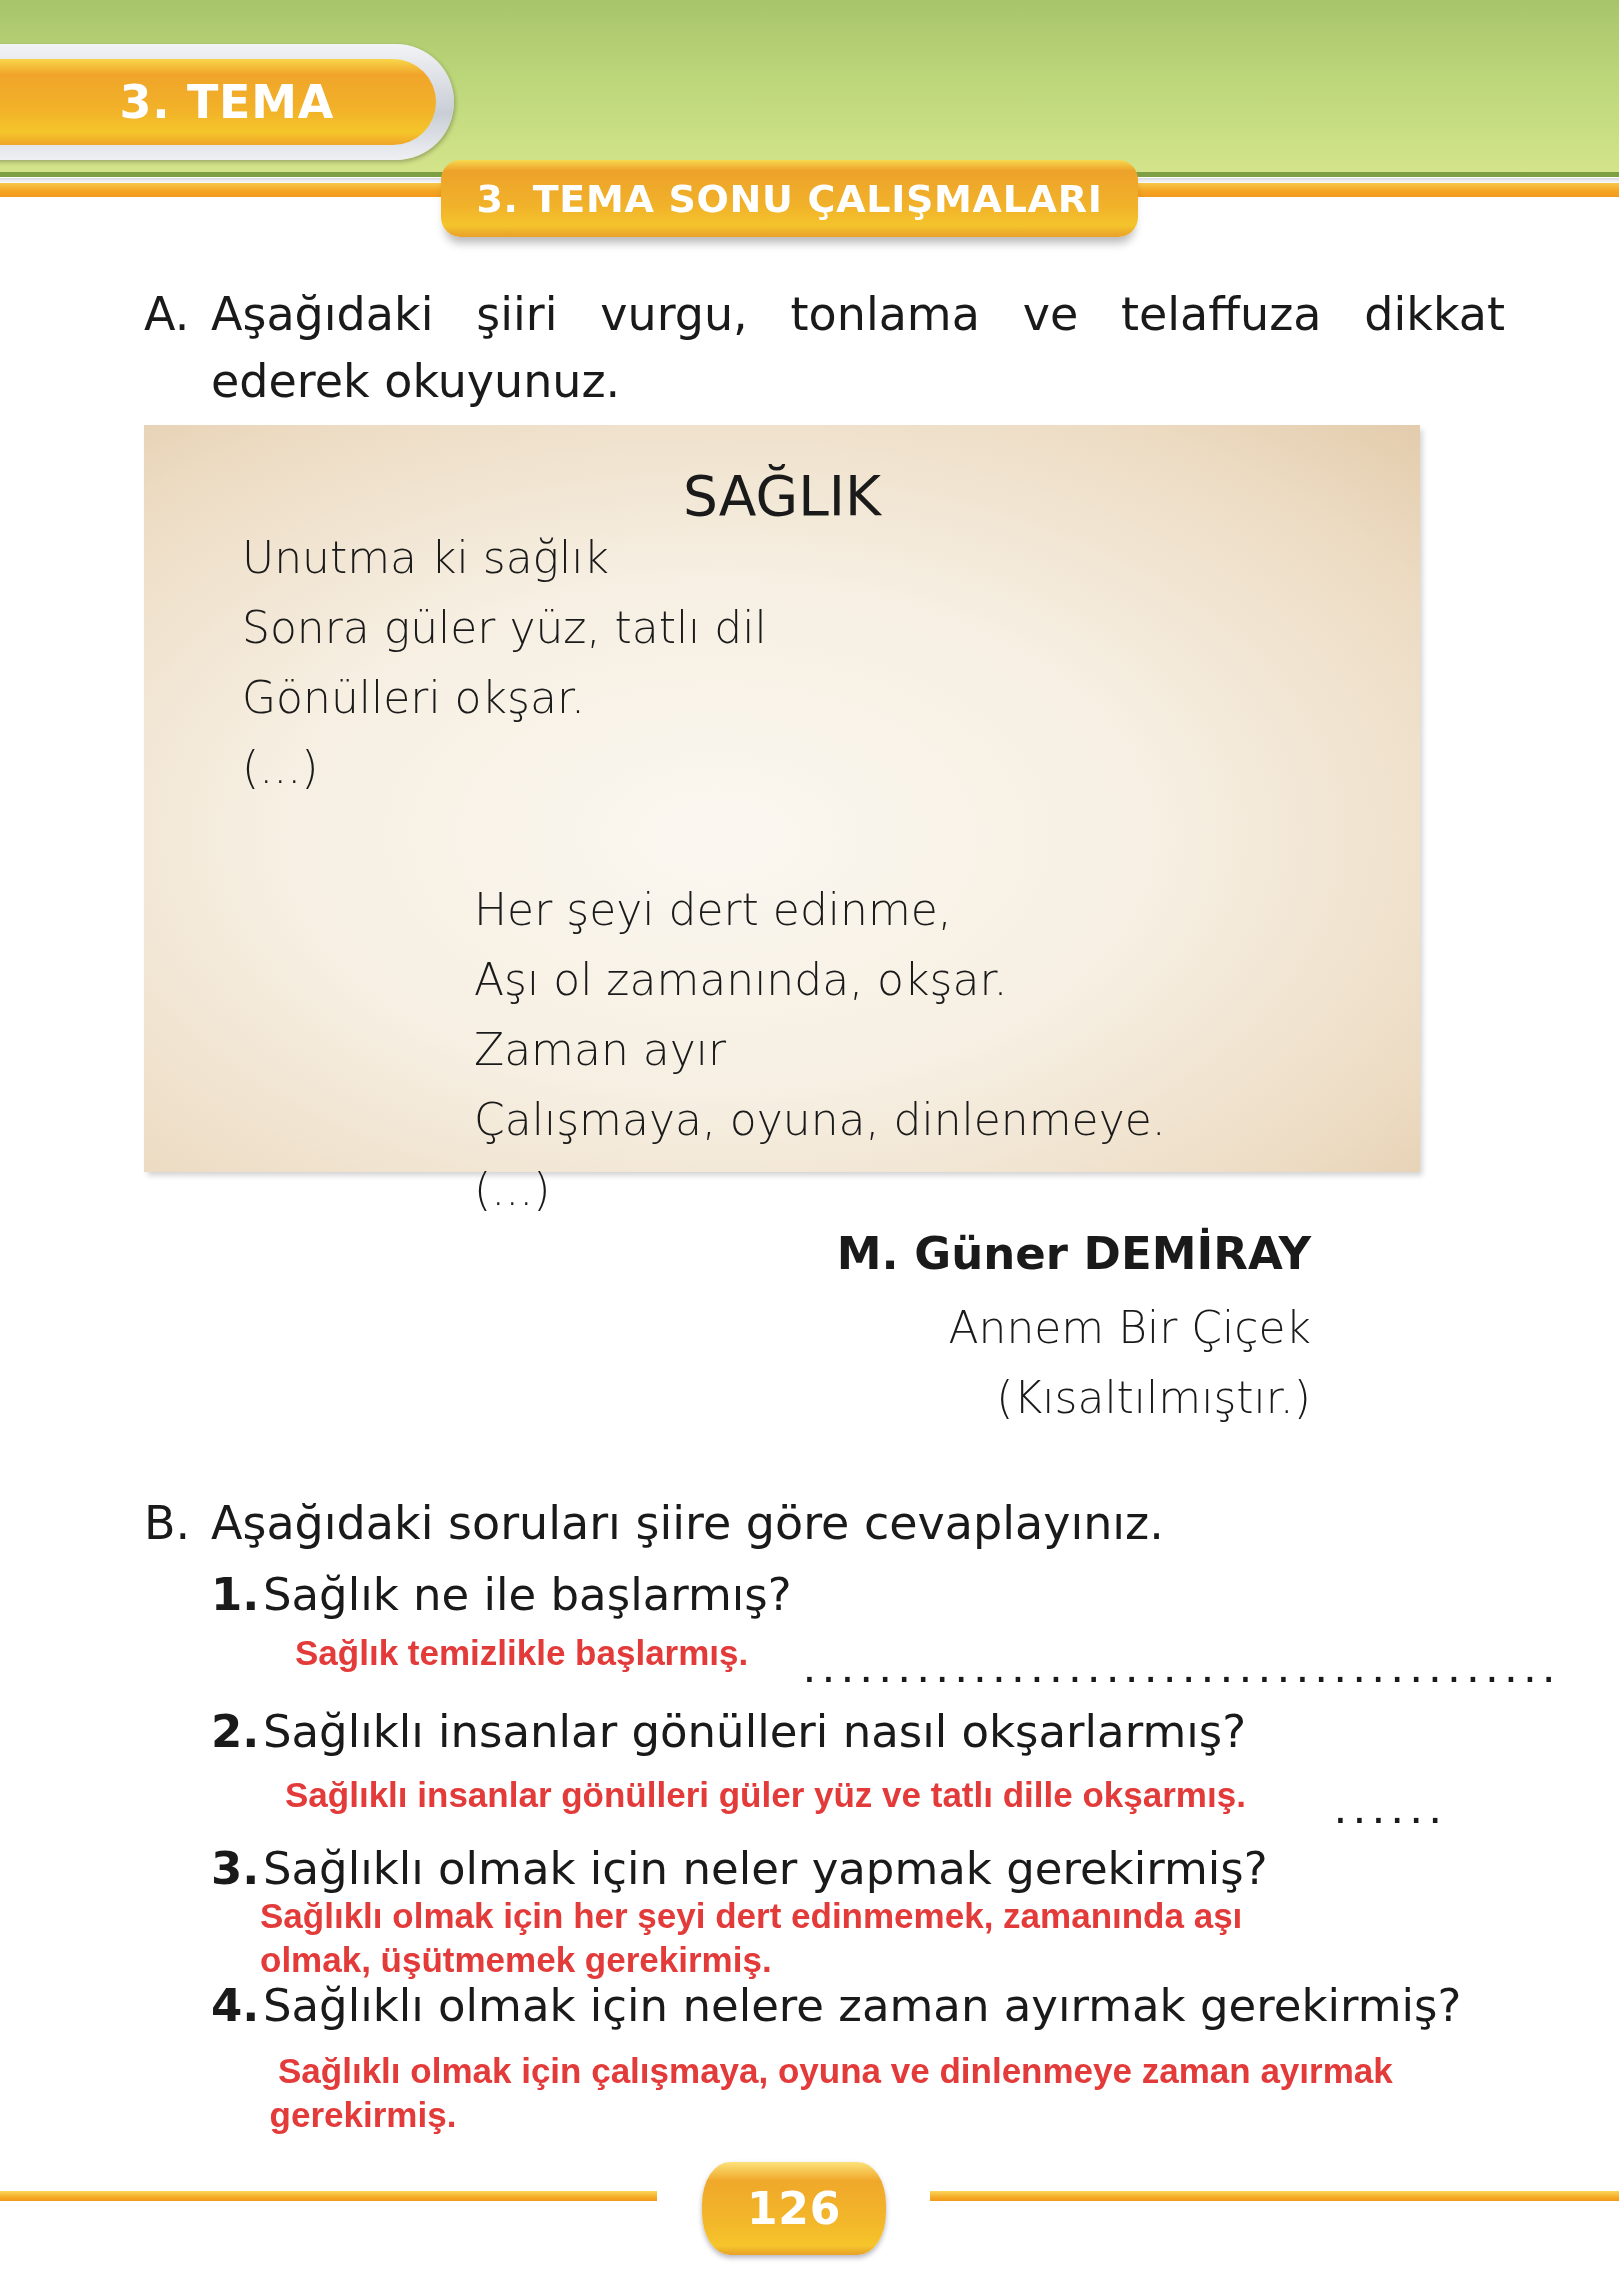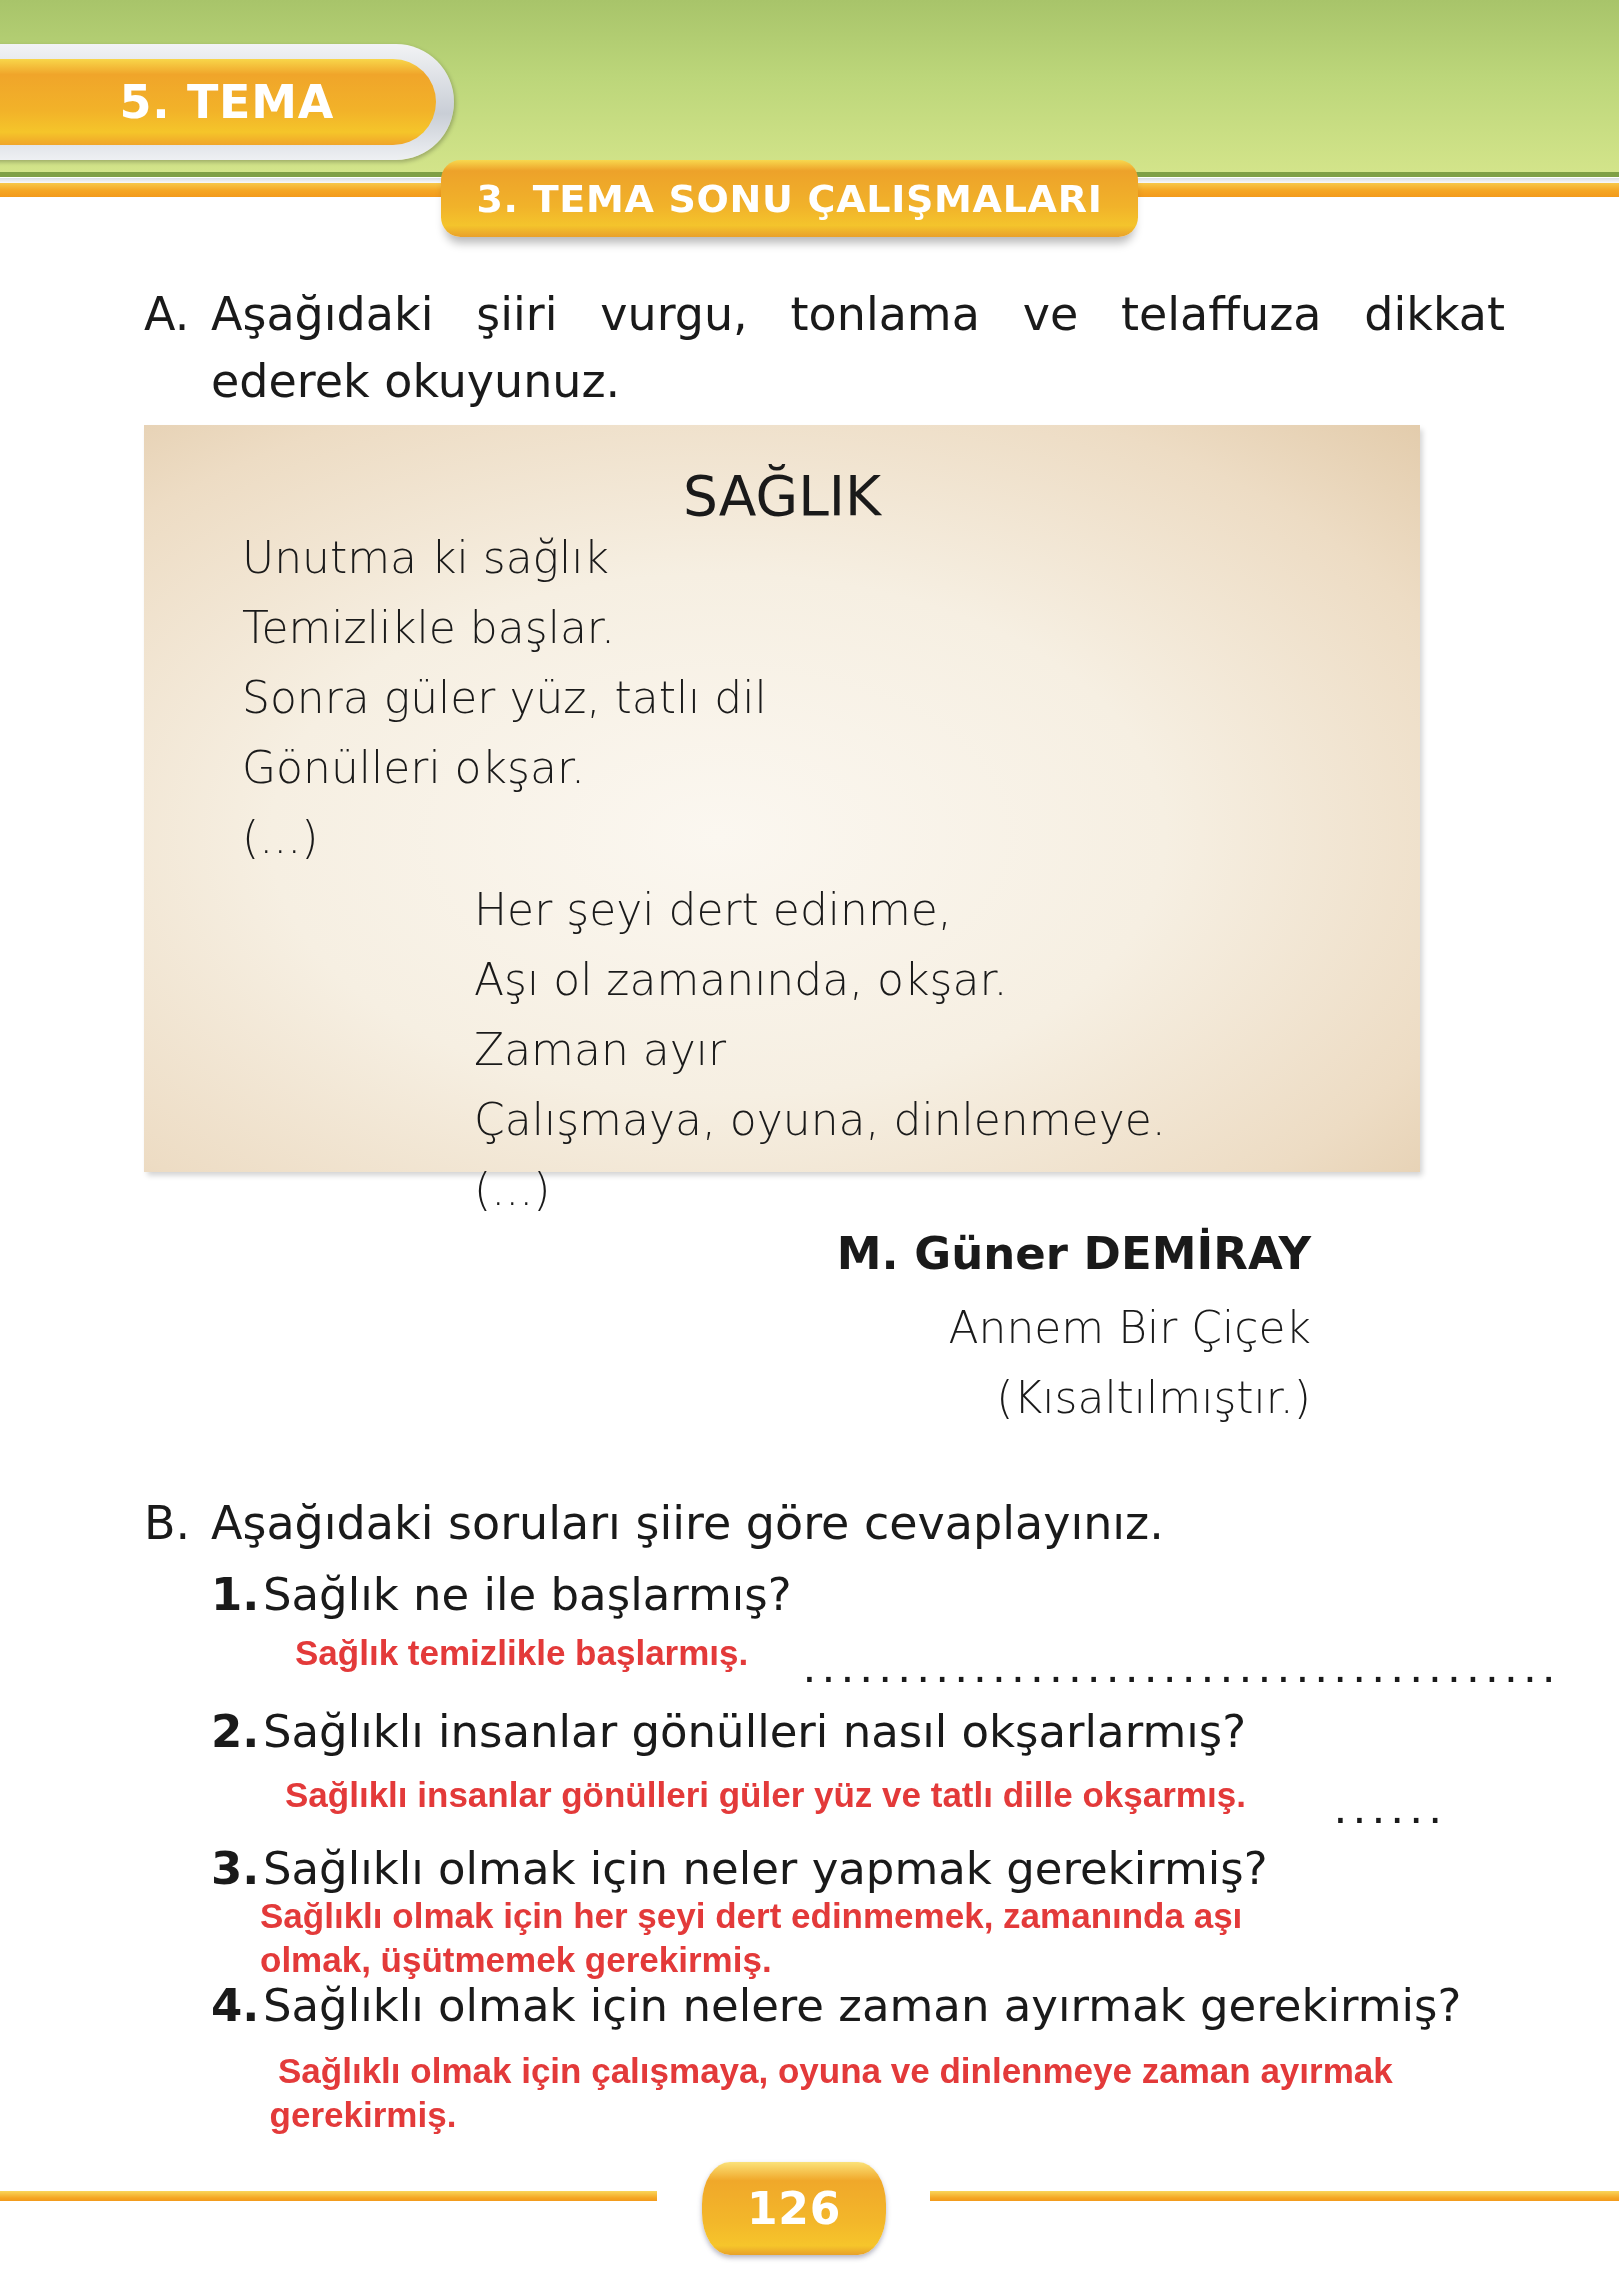--- a/index.html
+++ b/index.html
@@ -90,40 +90,39 @@
 </style>
 </head>
 <body>
 
 <div class="abs header-band"></div>
 <div class="abs header-white"></div>
 <div class="abs orange-line"></div>
 
 <div class="abs tema-tab-outer"></div>
 <div class="abs tema-tab">
-  <span class="tab-text">5. TEMA</span>
+  <span class="tab-text">3. TEMA</span>
 </div>
 
 <div class="abs subtitle-tab">
   <span class="tab-text">3. TEMA SONU ÇALIŞMALARI</span>
 </div>
 
 <div class="abs heading" style="left:144px; top:281px;">
   <div style="white-space:nowrap;">
     <span class="label">A.</span><span style="display:inline-block; width:1294px; text-align-last:justify; text-align:justify;">Aşağıdaki şiiri vurgu, tonlama ve telaffuza dikkat</span>
   </div>
   <div style="padding-left:67px;">ederek okuyunuz.</div>
 </div>
 
 <div class="abs poem-card">
   <div class="abs poem-title">SAĞLIK</div>
 
   <div class="abs" style="left:98px; top:105px;">
     <div class="poem-line" style="height:70px;">Unutma ki sağlık</div>
-    <div class="poem-line" style="height:70px;">Temizlikle başlar.</div>
     <div class="poem-line" style="height:70px;">Sonra güler yüz, tatlı dil</div>
     <div class="poem-line" style="height:70px;">Gönülleri okşar.</div>
     <div class="poem-line" style="height:70px;">(...)</div>
   </div>
 
   <div class="abs" style="left:330px; top:457px;">
     <div class="poem-line" style="height:70px;">Her şeyi dert edinme,</div>
     <div class="poem-line" style="height:70px;">Aşı ol zamanında, okşar.</div>
     <div class="poem-line" style="height:70px;">Zaman ayır</div>
     <div class="poem-line" style="height:70px;">Çalışmaya, oyuna, dinlenmeye.</div>

